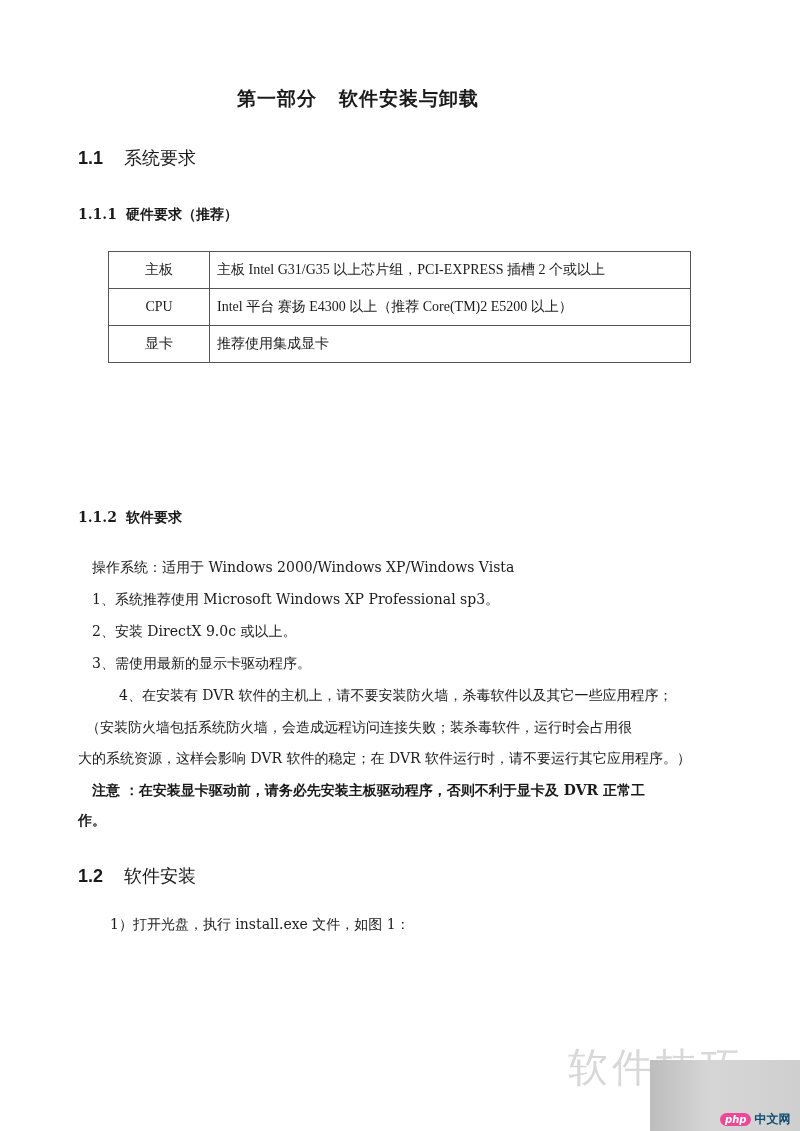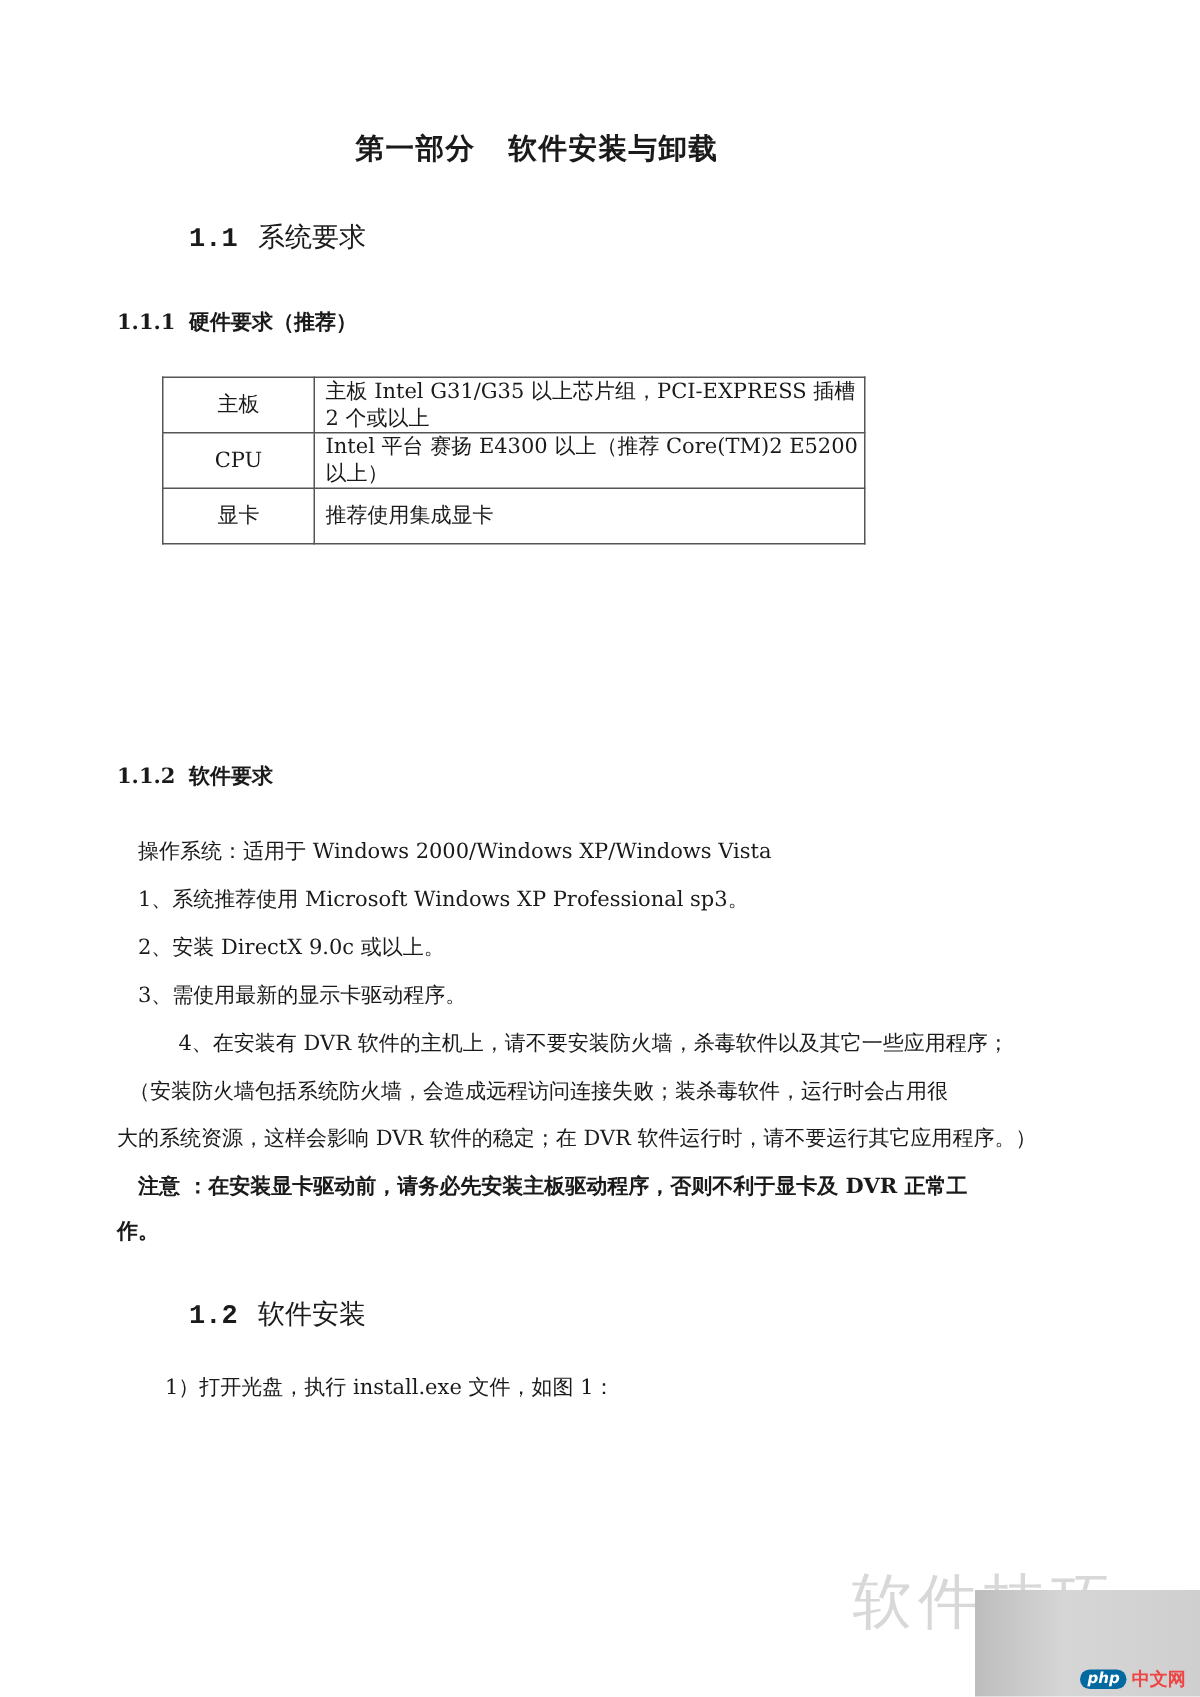--- a/index.html
+++ b/index.html
@@ -23,41 +23,41 @@
       text-align: center;
       font-family: "DejaVu Sans", "Liberation Sans", sans-serif;
       font-weight: bold;
       font-size: 19px;
       letter-spacing: 1px;
     }
     .page-title .gap { display: inline-block; width: 22px; }
     .h2 {
       position: absolute;
       left: 78px;
-      font-family: Liberation Mono, monospace;
+      font-family: Liberation Sans, sans-serif;
       font-size: 18px;
       font-weight: normal;
-      margin-left: 48px;
     }
     .h2 .num { font-weight: bold; display: inline-block; width: 46px; }
     .h3 {
       position: absolute;
       left: 78px;
       font-family: "DejaVu Serif", "Liberation Serif", serif;
       font-size: 14px;
       font-weight: bold;
     }
     .h3 .num { display: inline-block; width: 48px; }
     table.hw {
       position: absolute;
       top: 251px;
       left: 108px;
-      width: 469px;
+      width: 583px;
       border-collapse: collapse;
       font-size: 14px;
+      font-family: Liberation Serif, serif;
     }
     table.hw td {
       border: 1.5px solid #555;
       height: 36px;
       padding: 0 0 0 7px;
       vertical-align: middle;
     }
     table.hw td.k {
       width: 100px;
       text-align: center;
@@ -89,33 +89,33 @@
     }
     .php-badge {
       position: absolute;
       left: 720px;
       top: 1111px;
       display: flex;
       align-items: center;
       gap: 3px;
     }
     .php-logo {
-      background: #0369a1;
+      background: #ec4899;
       color: #fff;
       font-family: "DejaVu Sans", "Liberation Sans", sans-serif;
       font-size: 10px;
       font-style: italic;
       font-weight: bold;
       border-radius: 8px;
       padding: 1px 5px;
     }
     .php-text {
       font-family: "DejaVu Sans", "Liberation Sans", sans-serif;
       font-size: 12px;
-      color: #ef4444;
+      color: #0c4a6e;
       font-weight: bold;
     }
   </style>
 </head>
 <body>
 
 <div class="page-title">
   <span>第一部分</span><span class="gap"></span><span>软件安装与卸载</span>
 </div>
 

